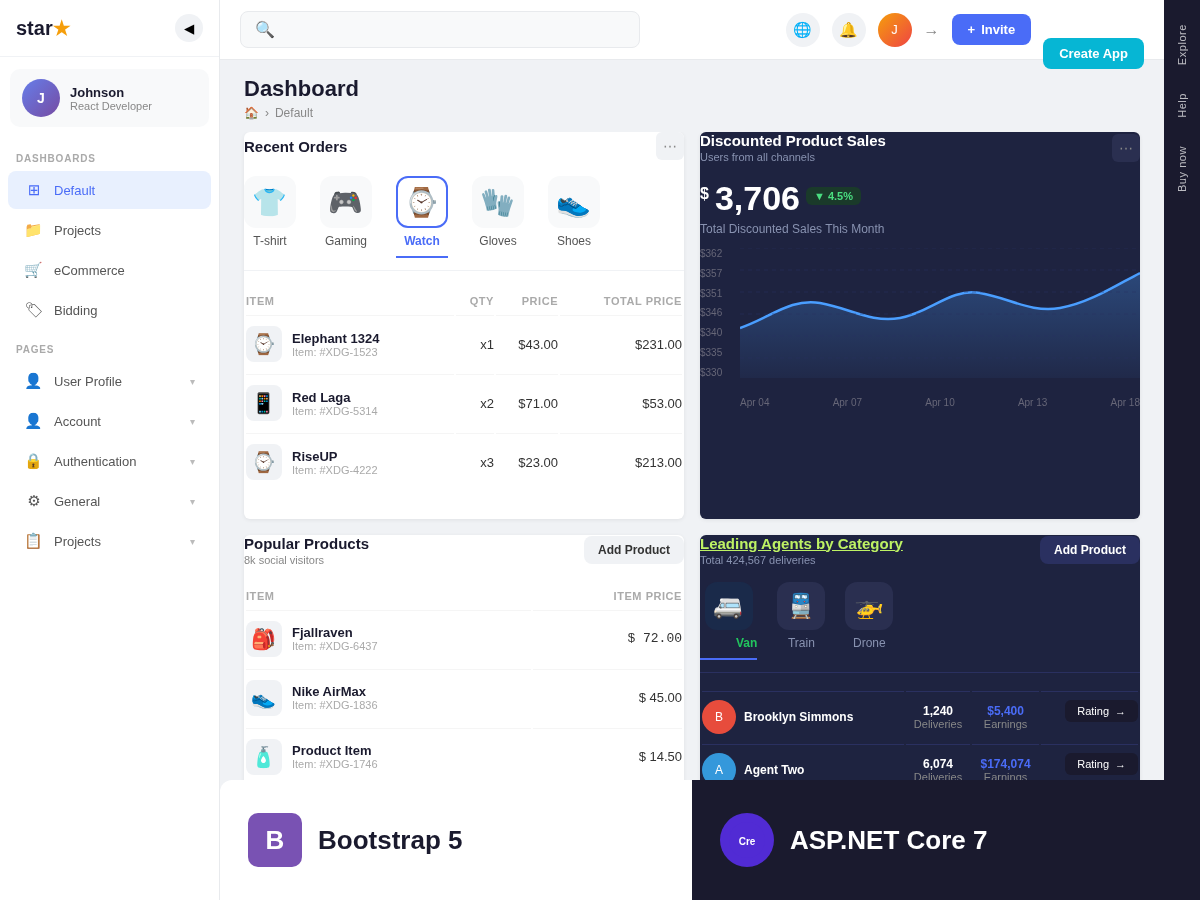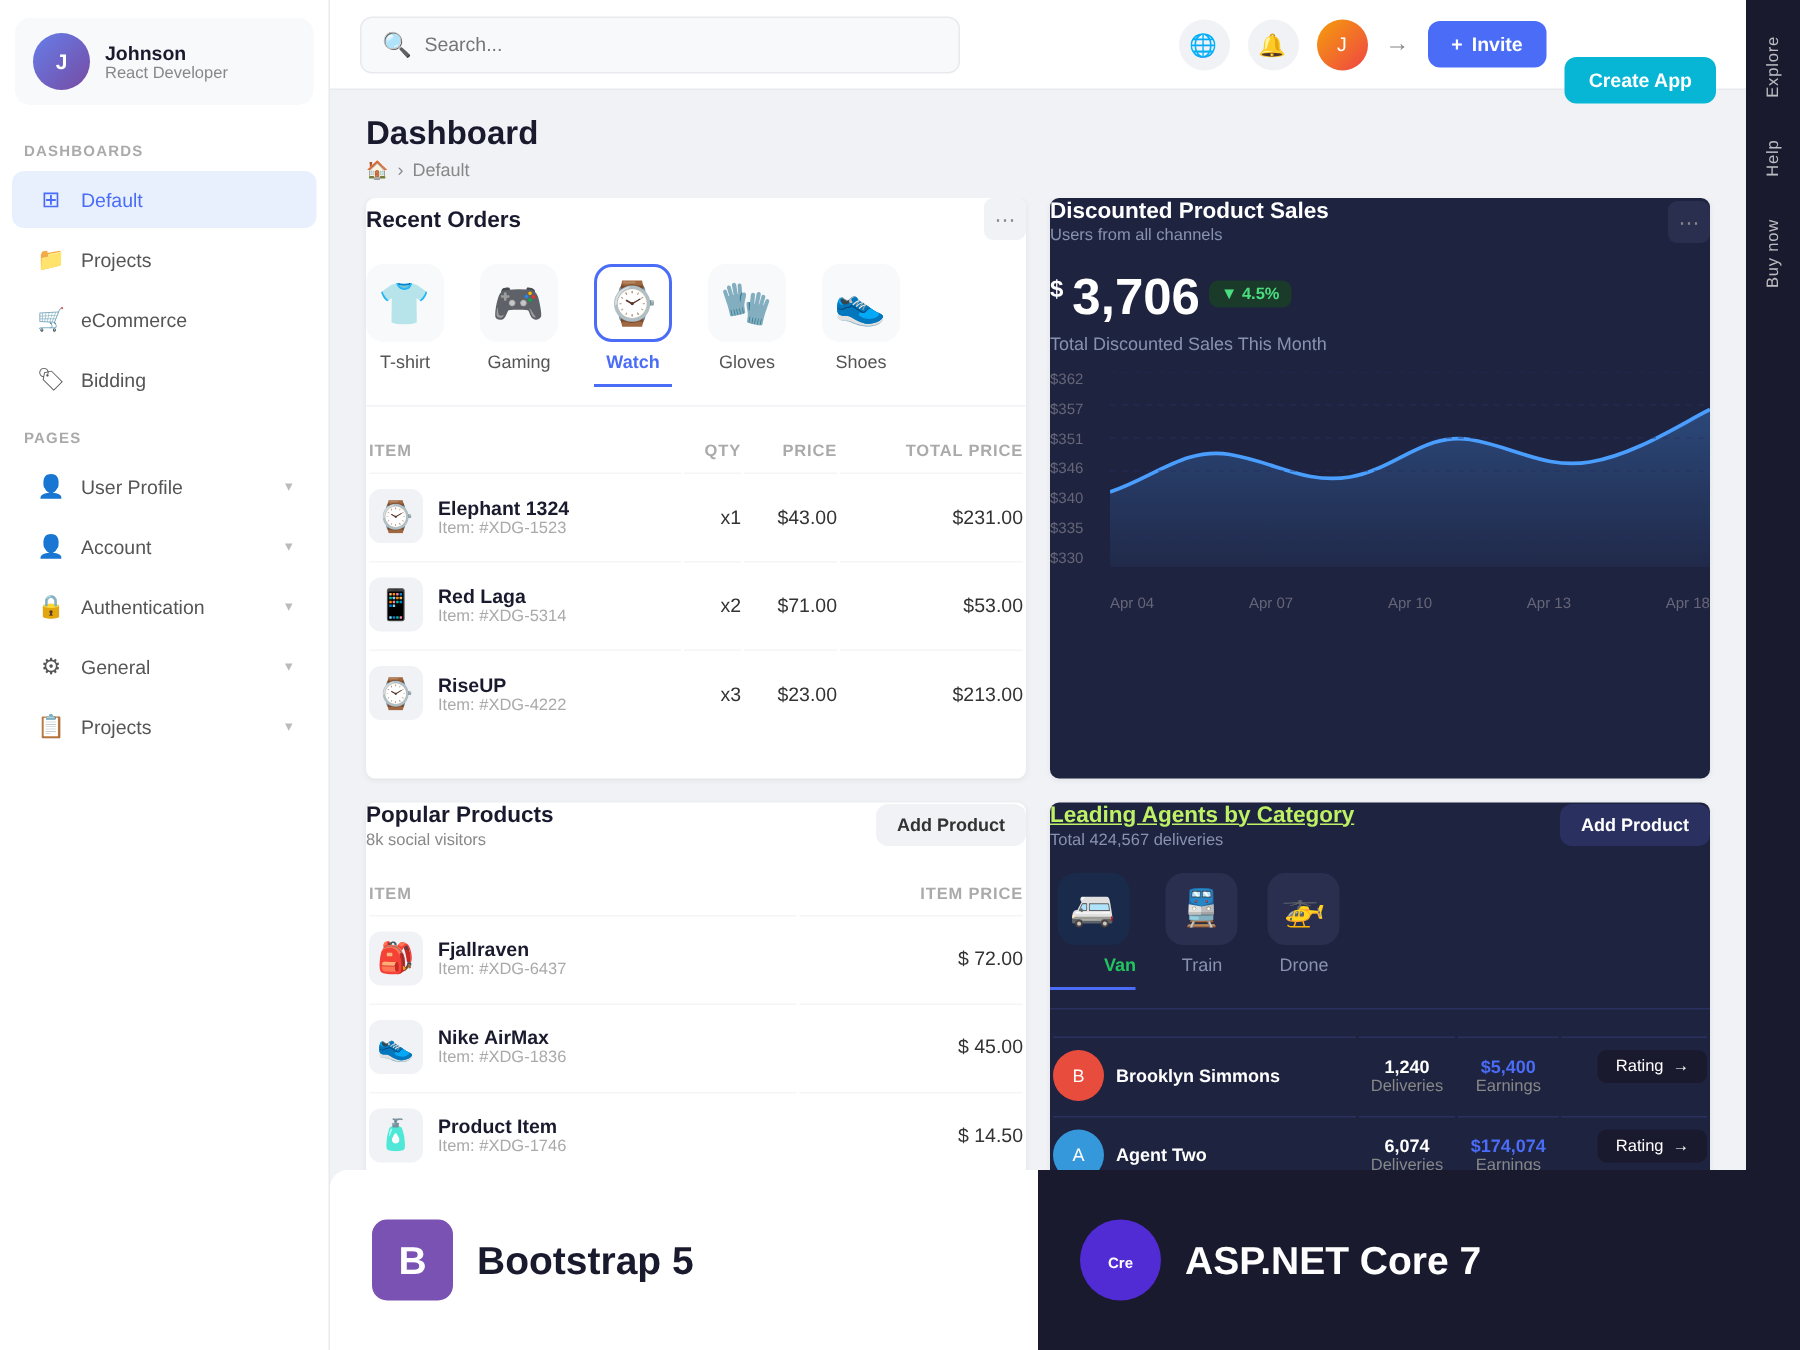--- a/index.html
+++ b/index.html
@@ -262,20 +262,26 @@
     }
     .card.dark-card .card-title { color: #fff; }
     .card.dark-card .sales-dollar, .card.dark-card .sales-num { color: #fff; }
     .card.dark-card .sales-desc { color: #aac; }
     .card.dark-card .chart-label, .card.dark-card .chart-x-label { color: #667; }
   </style>
 </head>
 <body>
 
 <div class="sidebar">
+  <div class="sidebar-logo">
+    <span class="logo-text">
+      star<span class="logo-star">★</span>
+    </span>
+    <button class="sidebar-collapse-btn">◀</button>
+  </div>
 
   <div class="user-card">
     <div class="user-avatar">J</div>
     <div>
       <div class="user-name">Johnson</div>
       <div class="user-role">React Developer</div>
     </div>
   </div>
 
   <div class="sidebar-section-label">DASHBOARDS</div>
@@ -324,21 +330,20 @@
     <span class="item-label">Projects</span>
     <span class="chevron">▾</span>
   </div>
 </div>
 
 <div class="main-content">
 
   <div class="topbar">
     <div class="search-box">
       <span style="color:#aaa;">🔍</span>
-      <input type="text" placeholder="Search..." style="">
     </div>
     <div class="topbar-right">
       <div class="topbar-icon">🌐</div>
       <div class="topbar-icon">🔔</div>
       <div class="user-avatar-sm">J</div>
       <span style="color:#888;">→</span>
       <button class="btn-invite">
         <span>+</span>
         <span>Invite</span>
       </button>
@@ -523,21 +528,21 @@
           <tr>
             <td>
               <div class="item-cell">
                 <div class="item-thumb">🎒</div>
                 <div>
                   <div class="item-name">Fjallraven</div>
                   <div class="item-id">Item: #XDG-6437</div>
                 </div>
               </div>
             </td>
-            <td style="text-align:right;">$ 72.00</td>
+            <td style="text-align:right;font-family:Liberation Mono, monospace;">$ 72.00</td>
           </tr>
           <tr>
             <td>
               <div class="item-cell">
                 <div class="item-thumb">👟</div>
                 <div>
                   <div class="item-name">Nike AirMax</div>
                   <div class="item-id">Item: #XDG-1836</div>
                 </div>
               </div>

